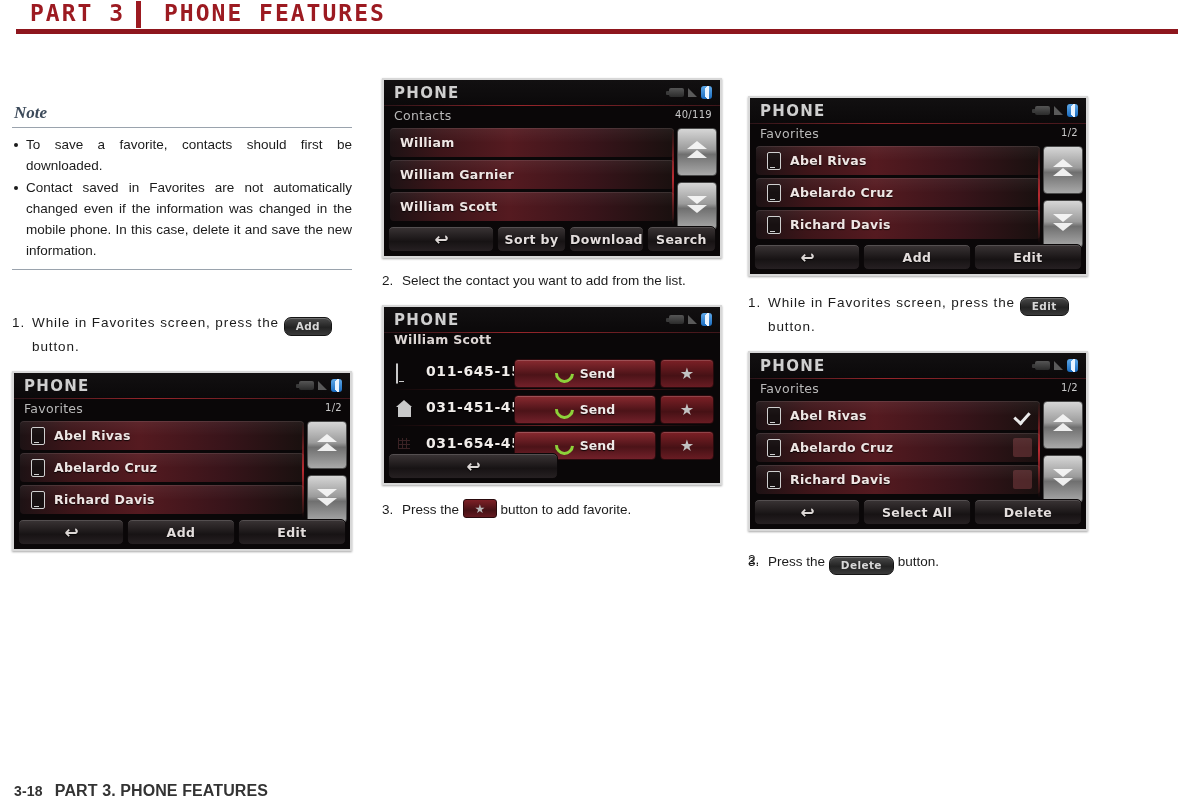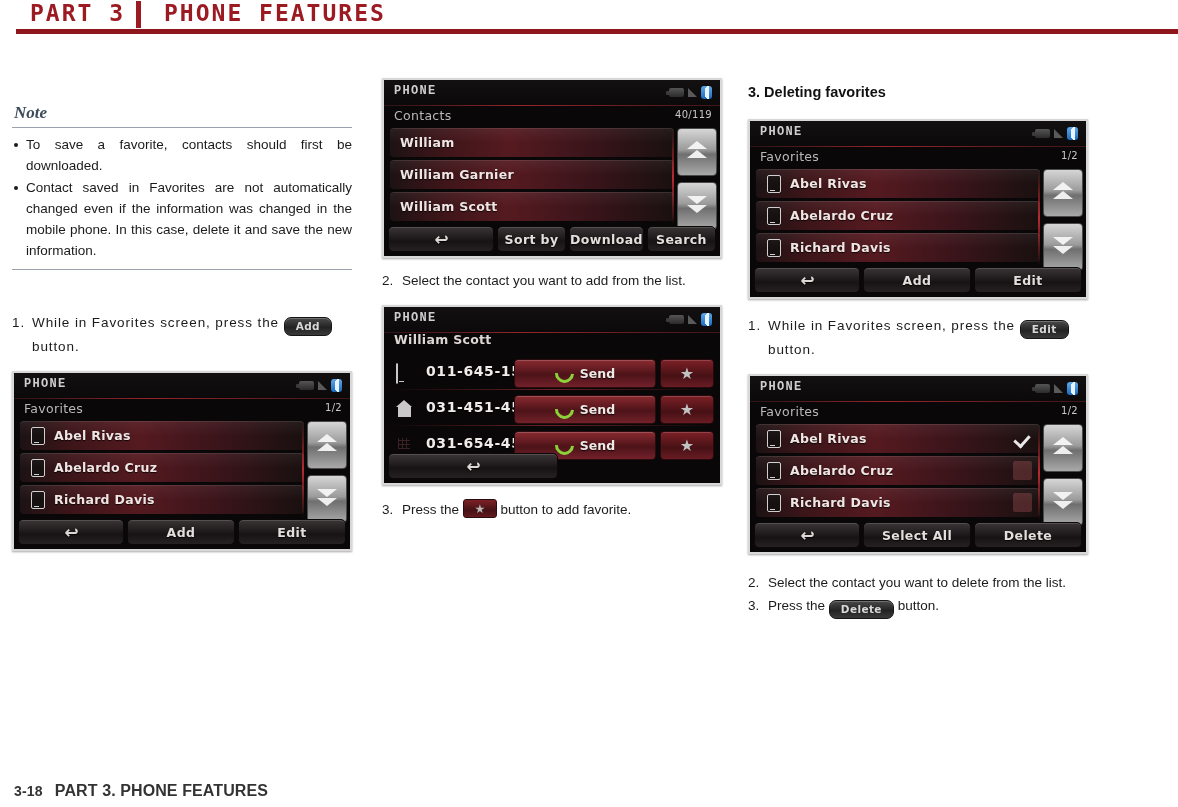--- a/index.html
+++ b/index.html
@@ -94,21 +94,21 @@
     position:relative;height:25px;
     background:linear-gradient(#121011,#0b090a);
     border-bottom:1px solid #2a1418;
   }
   .dev-statusbar::after{
     content:"";position:absolute;left:0;right:0;bottom:-1px;height:1px;
     background:linear-gradient(90deg,rgba(140,30,35,0) 0%,rgba(170,40,45,.85) 40%,rgba(140,30,35,.2) 100%);
   }
   .dev-phone-label{
     position:absolute;left:10px;top:4px;
-    font-size:12px;font-weight:bold;letter-spacing:1.3px;color:#cfcfcf;font-family:Liberation Mono, monospace;
+    font-size:15px;font-weight:bold;letter-spacing:1.3px;color:#cfcfcf;
   }
   .dev-icons{position:absolute;right:8px;top:6px;display:flex;align-items:center;gap:4px;}
   .ico-batt{
     width:15px;height:9px;border-radius:2px;
     background:linear-gradient(#555,#2b2b2b);
     position:relative;
   }
   .ico-batt::before{
     content:"";position:absolute;left:-3px;top:2.5px;width:3px;height:4px;background:#3a3a3a;border-radius:1px 0 0 1px;
   }
@@ -462,21 +462,20 @@
   <div class="step">
     <span class="num">3.</span>
     <span>Press the</span>
     <span class="pill-star"><span class="st">★</span></span>
     <span>button to add favorite.</span>
   </div>
 </div>
 
 <div class="col col-right">
 
-  <div class="sec-head">3. Deleting favorites</div>
 
   <div style="height:12px"></div>
 
   <div class="device dev-w">
     <div class="dev-statusbar">
       <div class="dev-phone-label">PHONE</div>
       <div class="dev-icons">
         <span class="ico-batt"></span>
         <span class="ico-sig"></span>
         <span class="ico-bt"></span>
@@ -582,21 +581,20 @@
       </div>
       <div class="dev-btn">Select All</div>
       <div class="dev-btn">Delete</div>
     </div>
   </div>
 
   <div style="height:18px"></div>
 
   <div class="step">
     <span class="num">2.</span>
-    <span>Select the contact you want to delete from the list.</span>
   </div>
 
   <div class="step">
     <span class="num">3.</span>
     <span>Press the</span>
     <span class="pill">Delete</span>
     <span>button.</span>
   </div>
 </div>
 

